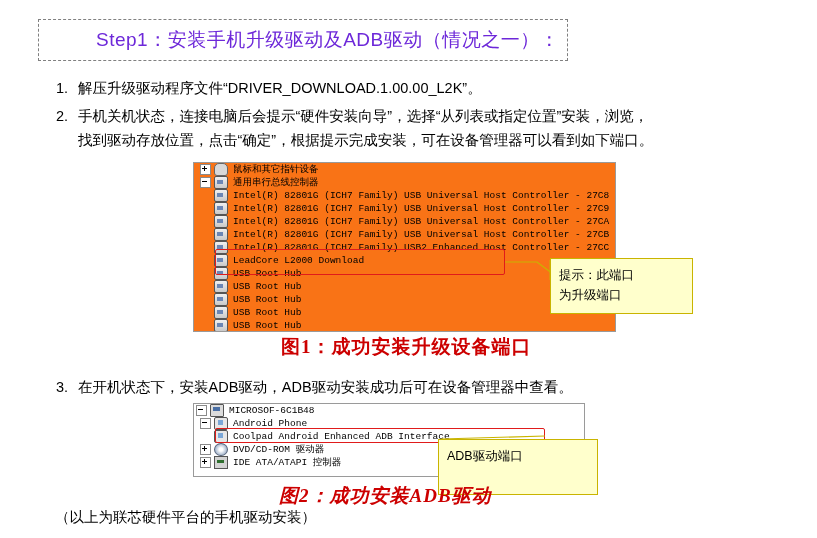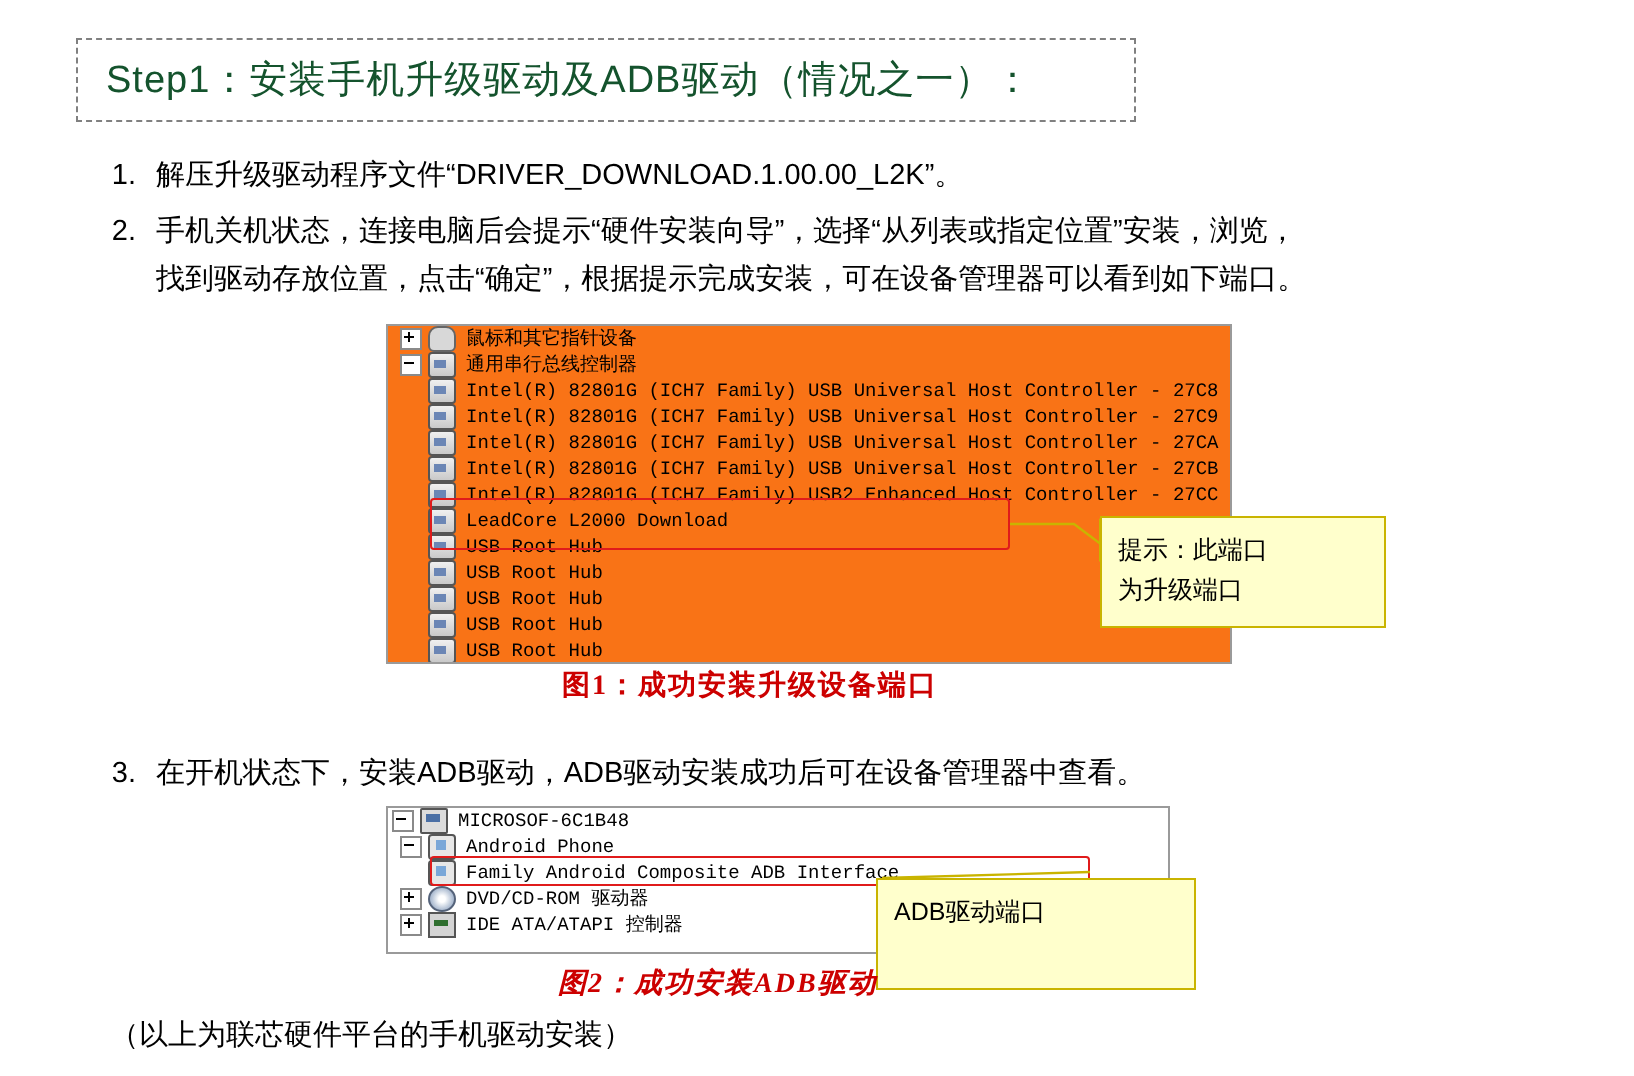--- a/index.html
+++ b/index.html
@@ -29,21 +29,22 @@
     height: 42px;
     border: 1px dashed #808080;
     box-sizing: border-box;
     display: flex;
     align-items: center;
     padding-left: 14px;
   }
   .title-text {
     font-size: 19px;
     letter-spacing: 0.5px;
-    color: #14532d;
+    color: #6d28d9;
+    margin-left: 43px;
   }
 
   
   .step {
     position: absolute;
     display: flex;
     font-size: 14.5px;
     line-height: 24px;
   }
   .step .num {
@@ -216,21 +217,21 @@
   }
   #callout2 {
     left: 245px;
     top: 36px;
     width: 160px;
     height: 56px;
   }
 
   .fig-caption {
     position: absolute;
-    font-size: 14px;
+    font-size: 19px;
     color: #cc0000;
     font-weight: bold;
     letter-spacing: 1px;
     font-family: "Liberation Serif", serif;
   }
   #cap1 { left: 281px; top: 334px; }
   #cap2 { left: 279px; top: 483px; font-style: italic; }
 
   
   .fig2-wrap {
@@ -383,21 +384,21 @@
         <span class="ic ic-pc"></span>
         <span class="lbl">MICROSOF-6C1B48</span>
       </div>
       <div class="tree-row ind1">
         <span class="expander"></span>
         <span class="ic ic-phone"></span>
         <span class="lbl">Android Phone</span>
       </div>
       <div class="tree-row ind2">
         <span class="ic ic-phone"></span>
-        <span class="lbl">Family Android Composite ADB Interface</span>
+        <span class="lbl">Coolpad Android Enhanced ADB Interface</span>
       </div>
       <div class="tree-row ind1">
         <span class="expander plus"></span>
         <span class="ic ic-disc"></span>
         <span class="lbl">DVD/CD-ROM 驱动器</span>
       </div>
       <div class="tree-row ind1">
         <span class="expander plus"></span>
         <span class="ic ic-ide"></span>
         <span class="lbl">IDE ATA/ATAPI 控制器</span>

